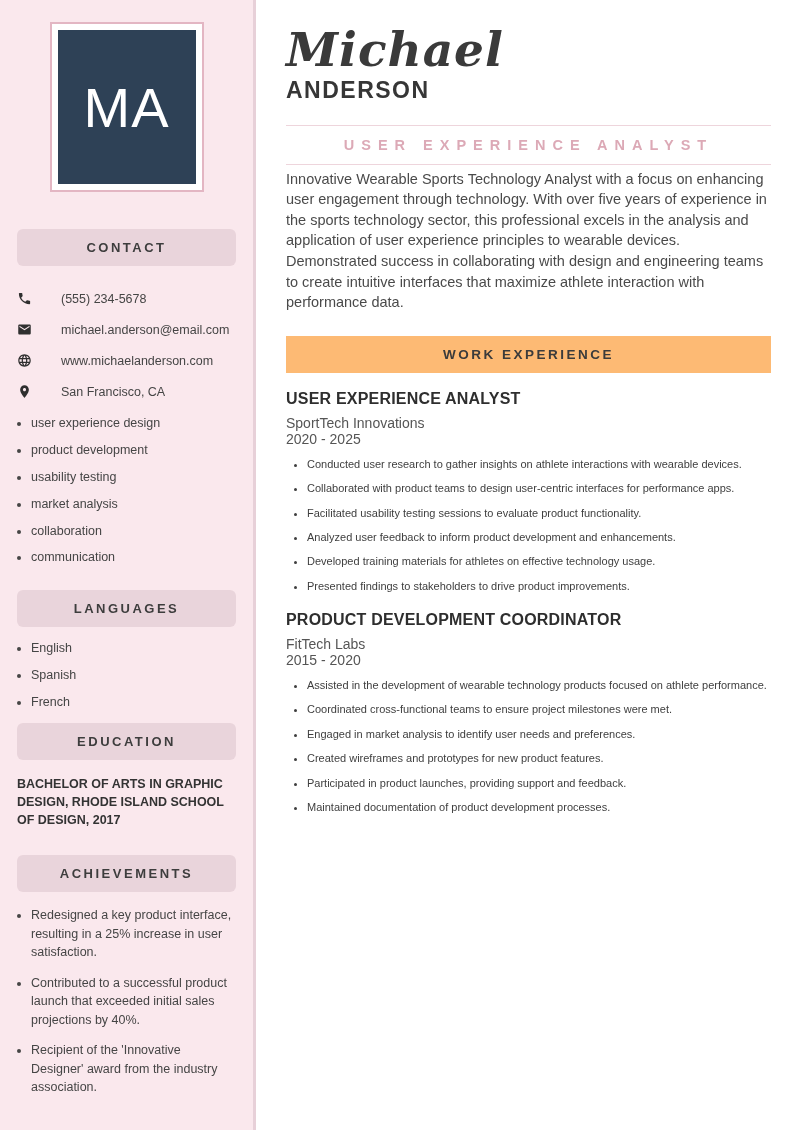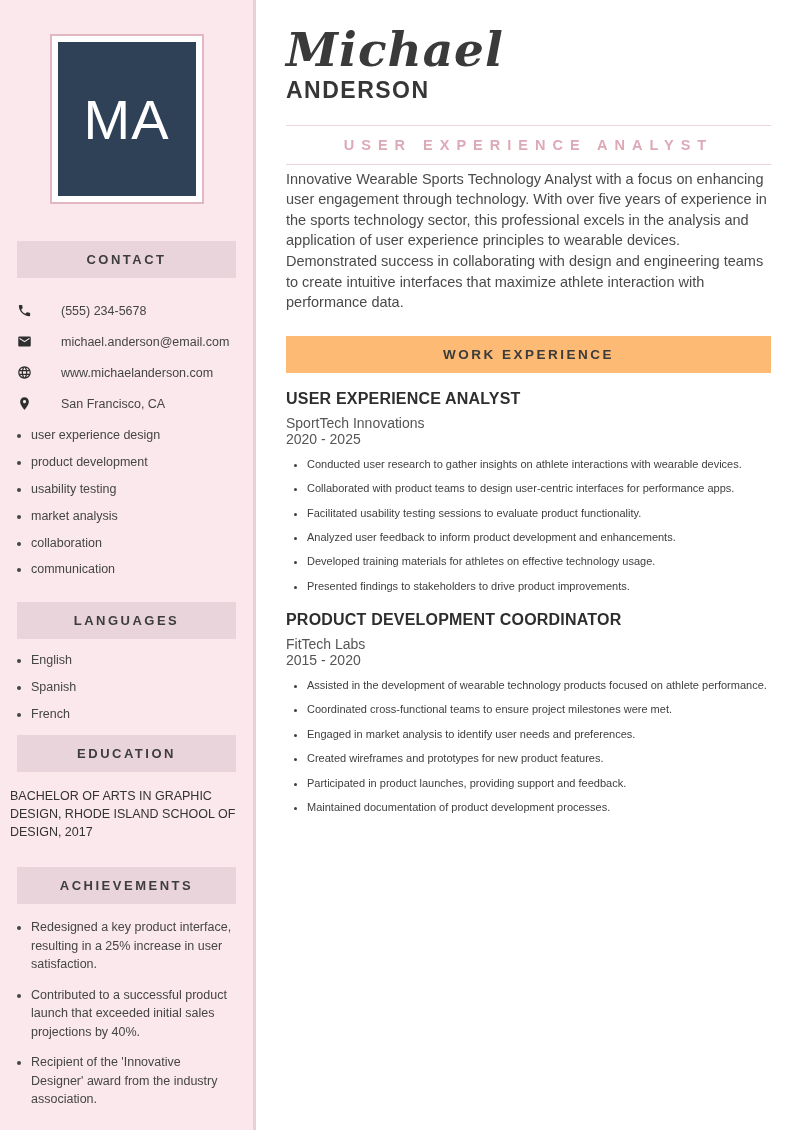--- a/index.html
+++ b/index.html
@@ -21,21 +21,21 @@
   .sidebar {
     width: 256px;
     min-width: 256px;
     height: 100%;
     background: #fae8ed;
     border-right: 3px solid #e7d0d8;
   }
   .avatar-wrap {
     display: flex;
     justify-content: center;
-    padding-top: 34px;
+    padding-top: 22px;
   }
   .avatar-frame {
     border: 2px solid #e3b6c3;
     background: #ffffff;
     padding: 6px;
   }
   .avatar-box {
     width: 138px;
     height: 154px;
     background: #2e4156;
@@ -49,20 +49,21 @@
   }
   .side-header {
     margin: 0 17px;
     background: #e9d4db;
     padding: 11px 4px;
     text-align: center;
     font-size: 13px;
     font-weight: bold;
     letter-spacing: 2.5px;
     color: #3d3d3d;
+    border-radius: 6px;
   }
   .side-header.first { margin-top: 37px; }
   .contact-list { padding: 9px 17px 0 17px; }
   .contact-row {
     display: flex;
     align-items: center;
     gap: 29px;
     margin: 16px 0;
     font-size: 12.5px;
     color: #454545;
@@ -75,23 +76,23 @@
     list-style: disc;
   }
   .side-list li {
     font-size: 12.5px;
     color: #454545;
     margin-bottom: 10px;
     line-height: 1.35;
   }
   .side-list.tight { margin-bottom: 12px; }
   .edu-text {
-    margin: 15px 17px 26px 10px;
+    margin: 15px 17px 26px 17px;
     font-size: 12.5px;
-    font-weight: normal;
+    font-weight: bold;
     line-height: 1.45;
     color: #333333;
   }
   .ach-list {
     margin: 14px 17px 0 17px;
     padding-left: 14px;
     list-style: disc;
   }
   .ach-list li {
     font-size: 12.5px;

